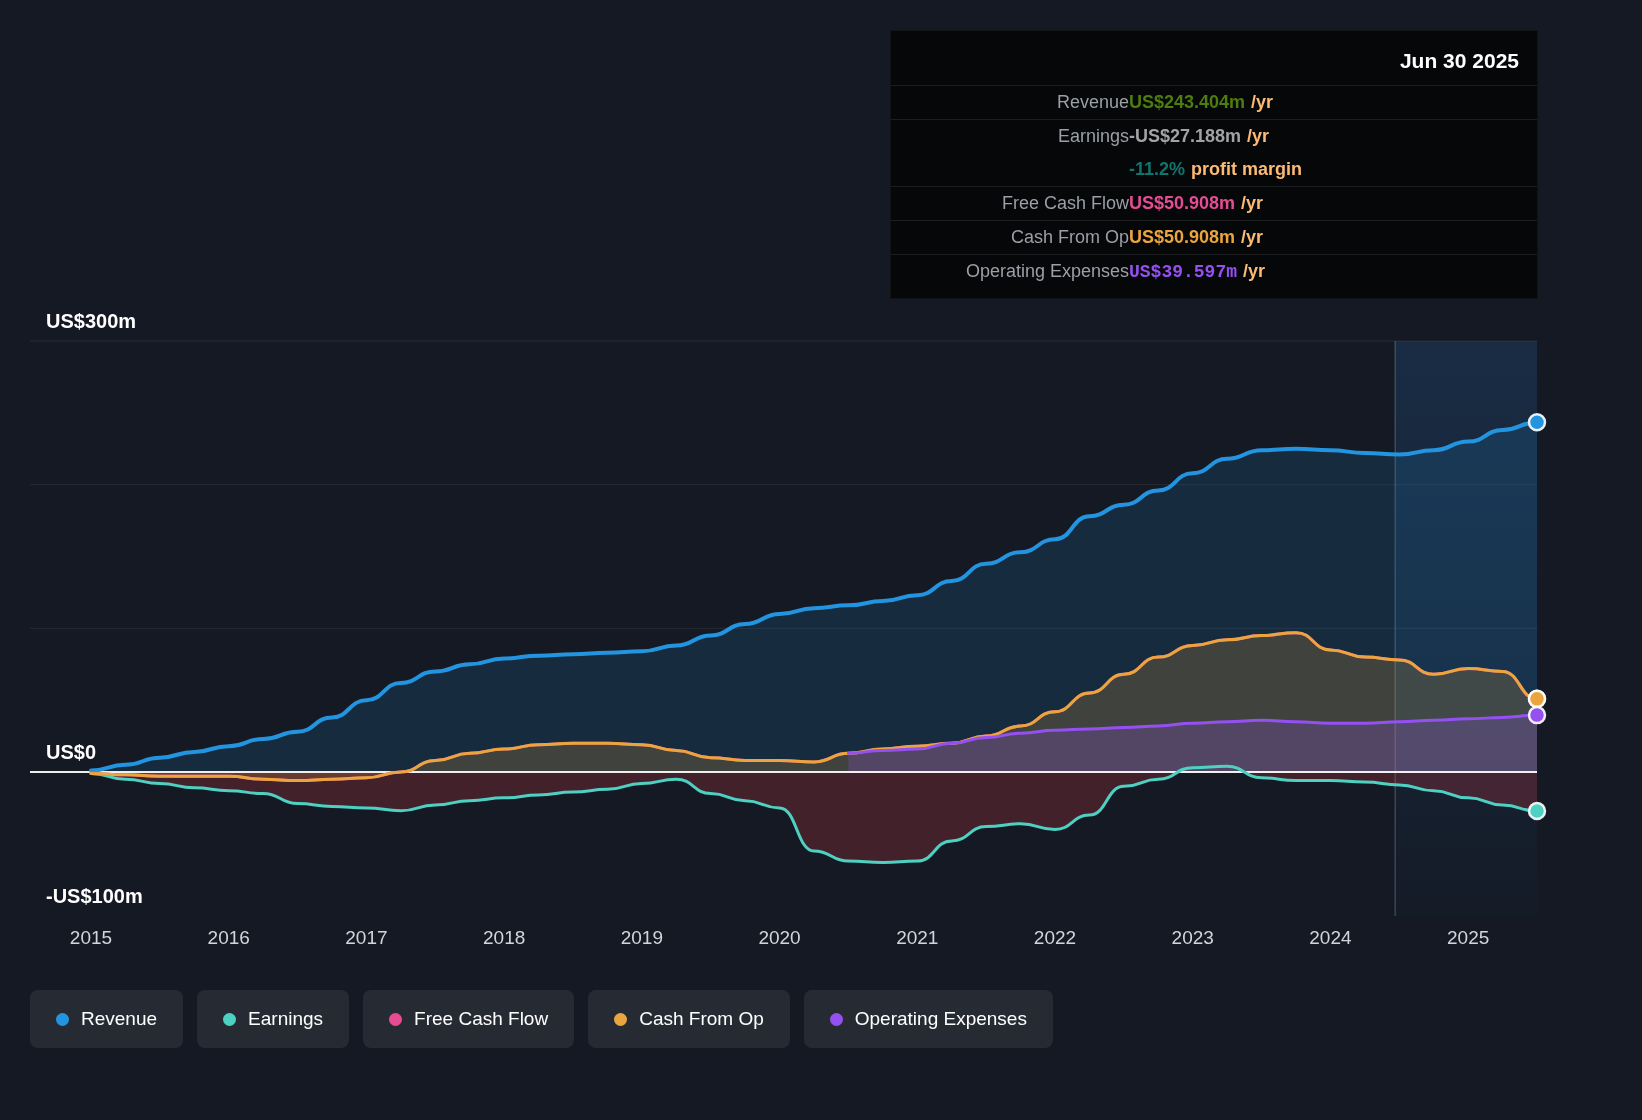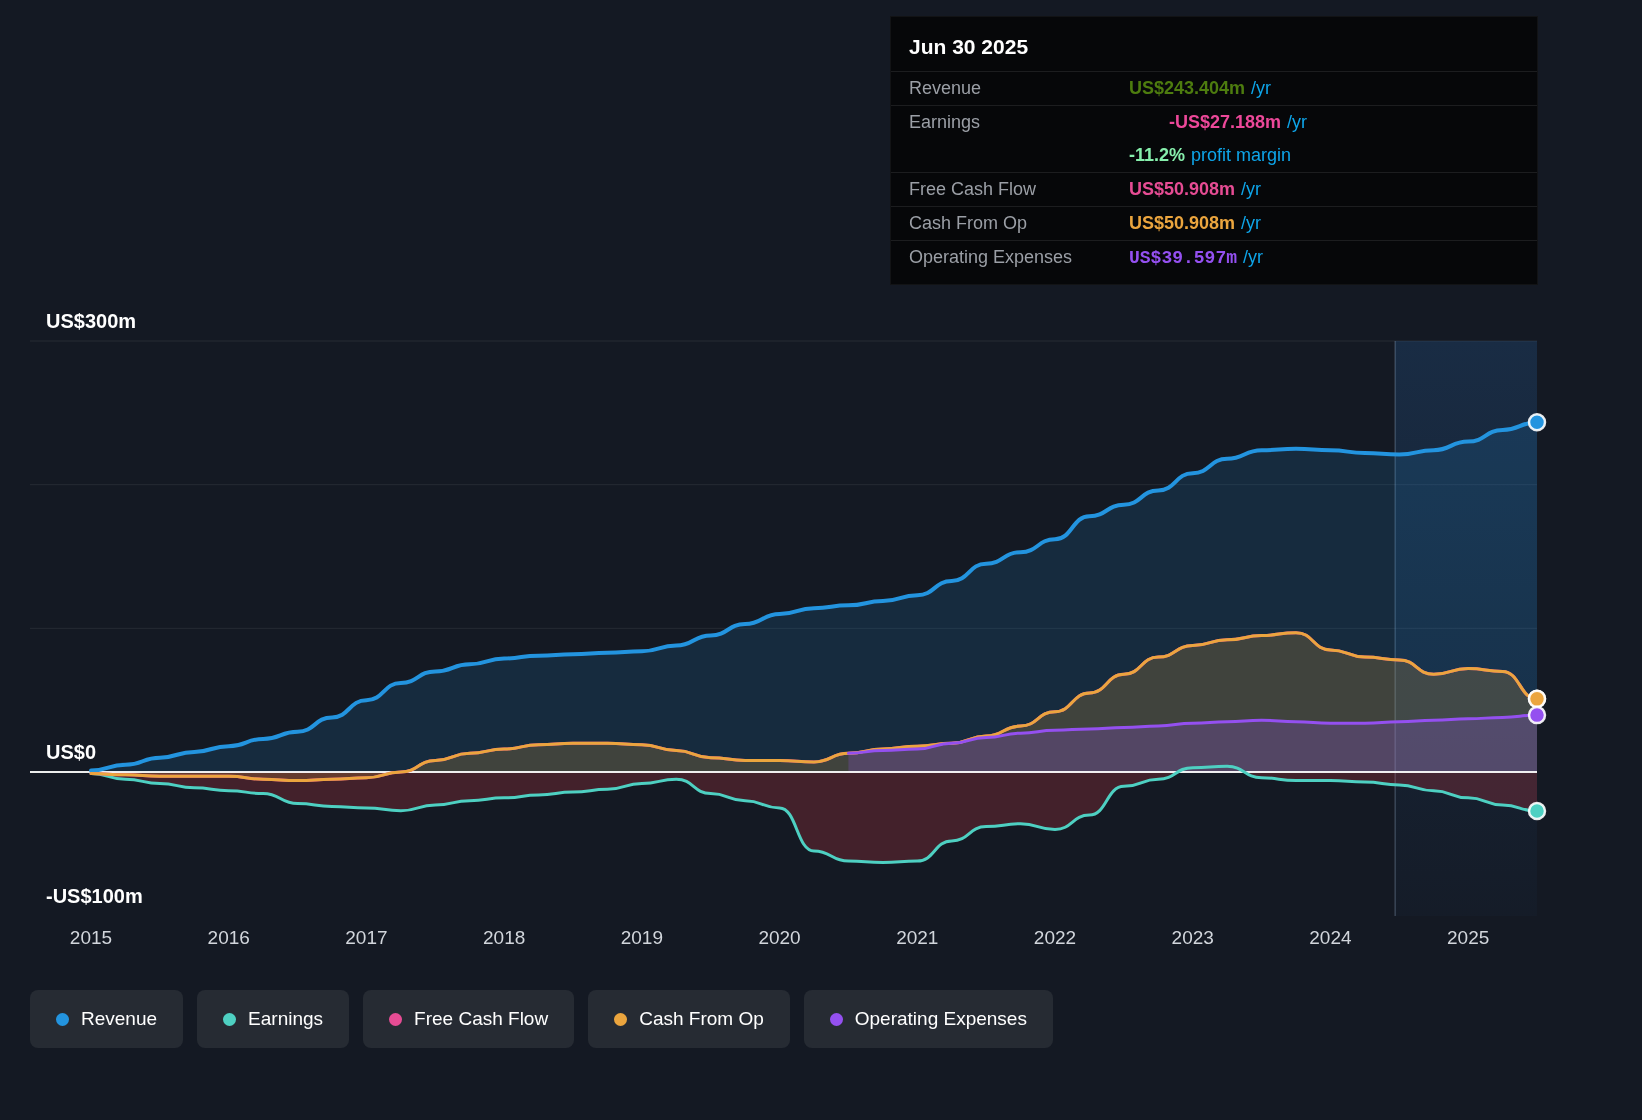--- a/index.html
+++ b/index.html
@@ -4,35 +4,35 @@
 <style>
   html,body{margin:0;padding:0;background:#10141b;}
   .page{
     position:relative;width:1642px;height:1120px;overflow:hidden;
     background:#141923;
     font-family:"Liberation Sans", sans-serif;
   }
   svg{position:absolute;left:0;top:0;}
   
   .tooltip{
-    position:absolute;left:890px;top:16px;width:648px;box-sizing:border-box;
+    position:absolute;left:890px;top:30px;width:648px;box-sizing:border-box;
     background:#060709;border:1px solid rgba(255,255,255,0.05);
-    padding:16px 0 10px 0;z-index:5;
+    padding:16px 0 10px 0;z-index:5;text-align:right;
   }
   .tooltip-title{
     color:#ffffff;font-size:21px;font-weight:bold;padding:2px 18px 12px 18px;
   }
   .t-row{
     display:flex;align-items:center;padding:6px 18px;min-height:21px;
     font-size:18px;
   }
   .t-row.divided{border-top:1px solid rgba(255,255,255,0.09);}
   .t-label{flex:0 0 220px;color:#9b9fa6;}
   .t-value{font-weight:bold;}
-  .t-suffix{color:#0ea5e9;font-weight:normal;margin-left:6px;}
+  .t-suffix{color:#fdba74;font-weight:bold;margin-left:6px;}
   
   .legend{
     position:absolute;left:30px;top:990px;display:flex;gap:14px;z-index:4;
   }
   .legend-item{
     display:flex;align-items:center;gap:12px;background:#262b33;
     border-radius:8px;padding:0 26px;height:58px;cursor:pointer;
   }
   .legend-dot{width:13px;height:13px;border-radius:50%;}
   .legend-label{color:#ffffff;font-size:19px;}
@@ -91,26 +91,26 @@
   <div class="tooltip">
     <div class="tooltip-title">Jun 30 2025</div>
     <div id="tooltip-rows">
         <div class="t-row divided">
           <span class="t-label">Revenue</span>
           <span class="t-value" style="color: #4d7c0f;">US$243.404m</span>
           <span class="t-suffix">/yr</span>
         </div>
         <div class="t-row divided">
           <span class="t-label">Earnings</span>
-          <span class="t-value" style="color: #ec4899; margin-left: 40px;">-US$27.188m</span>
+          <span class="t-value" style="color: #a3a3a3;">-US$27.188m</span>
           <span class="t-suffix">/yr</span>
         </div>
         <div class="t-row">
           <span class="t-label"></span>
-          <span class="t-value" style="color: #86efac;">-11.2%</span>
+          <span class="t-value" style="color: #0f766e;">-11.2%</span>
           <span class="t-suffix">profit margin</span>
         </div>
         <div class="t-row divided">
           <span class="t-label">Free Cash Flow</span>
           <span class="t-value" style="color: rgb(230, 76, 148);">US$50.908m</span>
           <span class="t-suffix">/yr</span>
         </div>
         <div class="t-row divided">
           <span class="t-label">Cash From Op</span>
           <span class="t-value" style="color: rgb(235, 165, 62);">US$50.908m</span>

